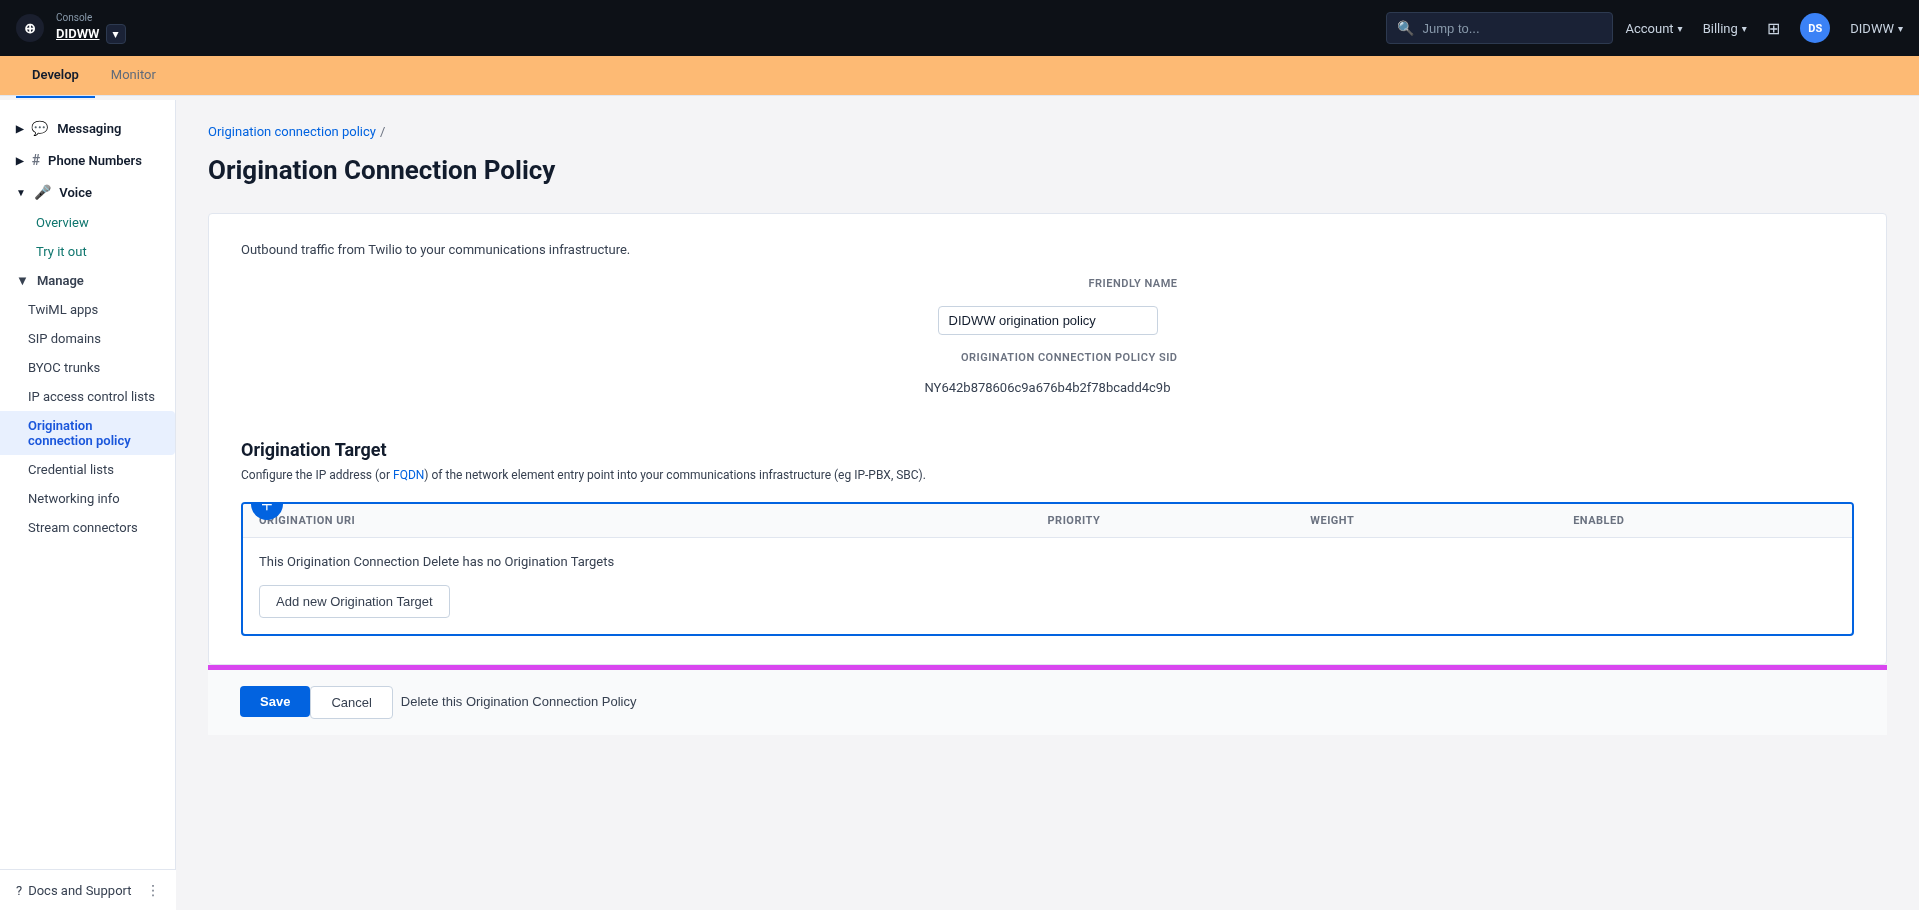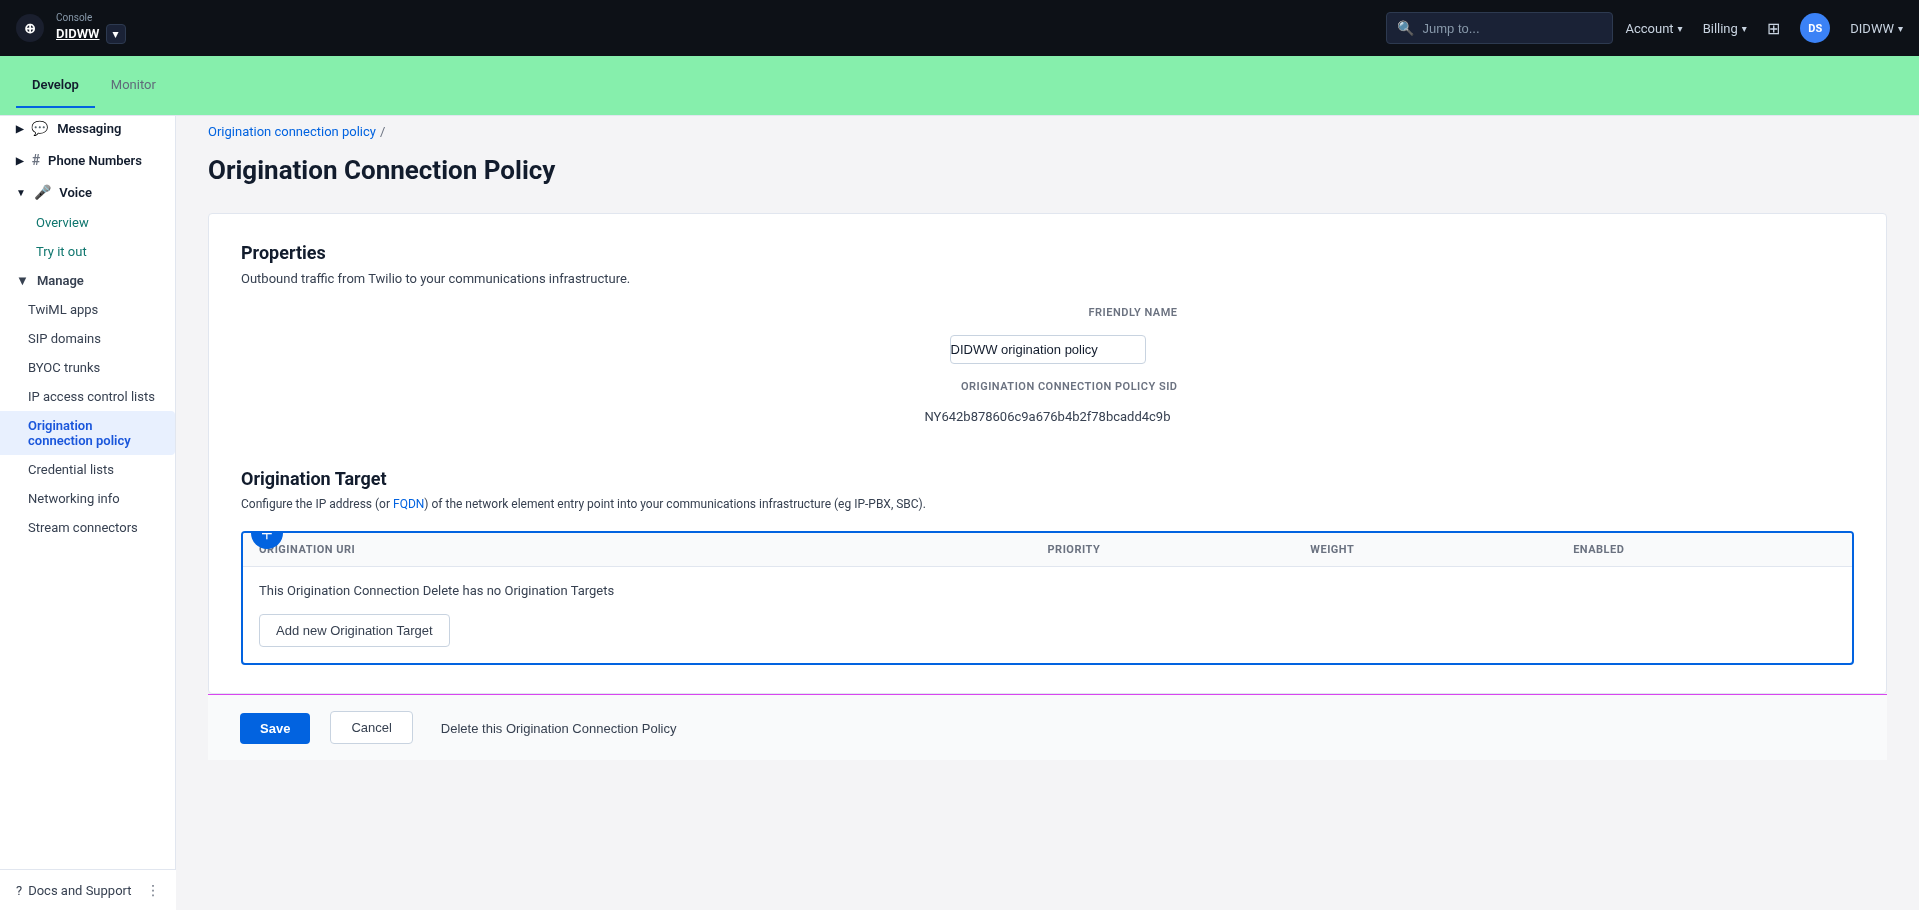--- a/index.html
+++ b/index.html
@@ -88,26 +88,26 @@
     }
     .topnav-username {
       color: #c8d3e0;
       font-size: 13px;
       cursor: pointer;
       display: flex; align-items: center; gap: 4px;
     }
 
     
     .subnav {
-      background: #86efac;
+      background: #fdba74;
       border-bottom: 1px solid #e1e6ef;
       display: flex;
       align-items: center;
       padding: 0 16px;
-      height: 60px;
+      height: 40px;
       position: fixed;
       top: 56px; left: 0; right: 0;
       z-index: 99;
     }
     .subnav-tab {
       padding: 0 16px;
       height: 44px;
       display: flex; align-items: center;
       font-size: 13px;
       cursor: pointer;
@@ -252,25 +252,25 @@
       min-width: 260px;
       text-align: right;
     }
     .form-value {
       font-size: 13px;
       color: #374151;
     }
     .form-input {
       border: 1px solid #c8d3e0;
       border-radius: 4px;
-      padding: 6px 0;
+      padding: 6px 10px;
       font-size: 13px;
       color: #121c2d;
       outline: none;
-      width: 196px;
+      width: 220px;
     }
 
     
     .target-section { margin-top: 44px; }
     .target-desc {
       font-size: 12px;
       color: #374151;
       margin-bottom: 16px;
     }
     .target-desc a { color: #0263e0; text-decoration: none; cursor: pointer; }
@@ -327,25 +327,25 @@
       border-radius: 4px;
       padding: 8px 16px;
       font-size: 13px;
       color: #374151;
       cursor: pointer;
     }
 
     
     .footer-actions {
       background: #f9fafb;
-      border-top: 1px solid #d946ef;
+      border-top: 5px solid #d946ef;
       padding: 16px 32px;
       display: flex;
-      align-items: flex-end;
-      gap: 20px;
+      align-items: flex-start;
+      gap: 0;
       margin-top: 0;
     }
     .btn-save {
       background: #0263e0;
       color: #fff;
       border: none;
       border-radius: 4px;
       padding: 8px 20px;
       font-size: 13px;
       font-weight: 600;
@@ -473,21 +473,20 @@
     <div class="breadcrumb">
       <a>Origination connection policy</a>
       <span class="breadcrumb-sep">/</span>
     </div>
 
     <h1 class="page-title">Origination Connection Policy</h1>
 
     <div class="content-card">
 
       <div>
-        <div class="section-title">Properties</div>
         <div class="section-desc">Outbound traffic from Twilio to your communications infrastructure.</div>
 
         <div class="form-row">
           <label class="form-label">FRIENDLY NAME</label>
           <input class="form-input" type="text" value="DIDWW origination policy" style="">
         </div>
 
         <div class="form-row">
           <label class="form-label">ORIGINATION CONNECTION POLICY SID</label>
           <span class="form-value">NY642b878606c9a676b4b2f78bcadd4c9b</span>

